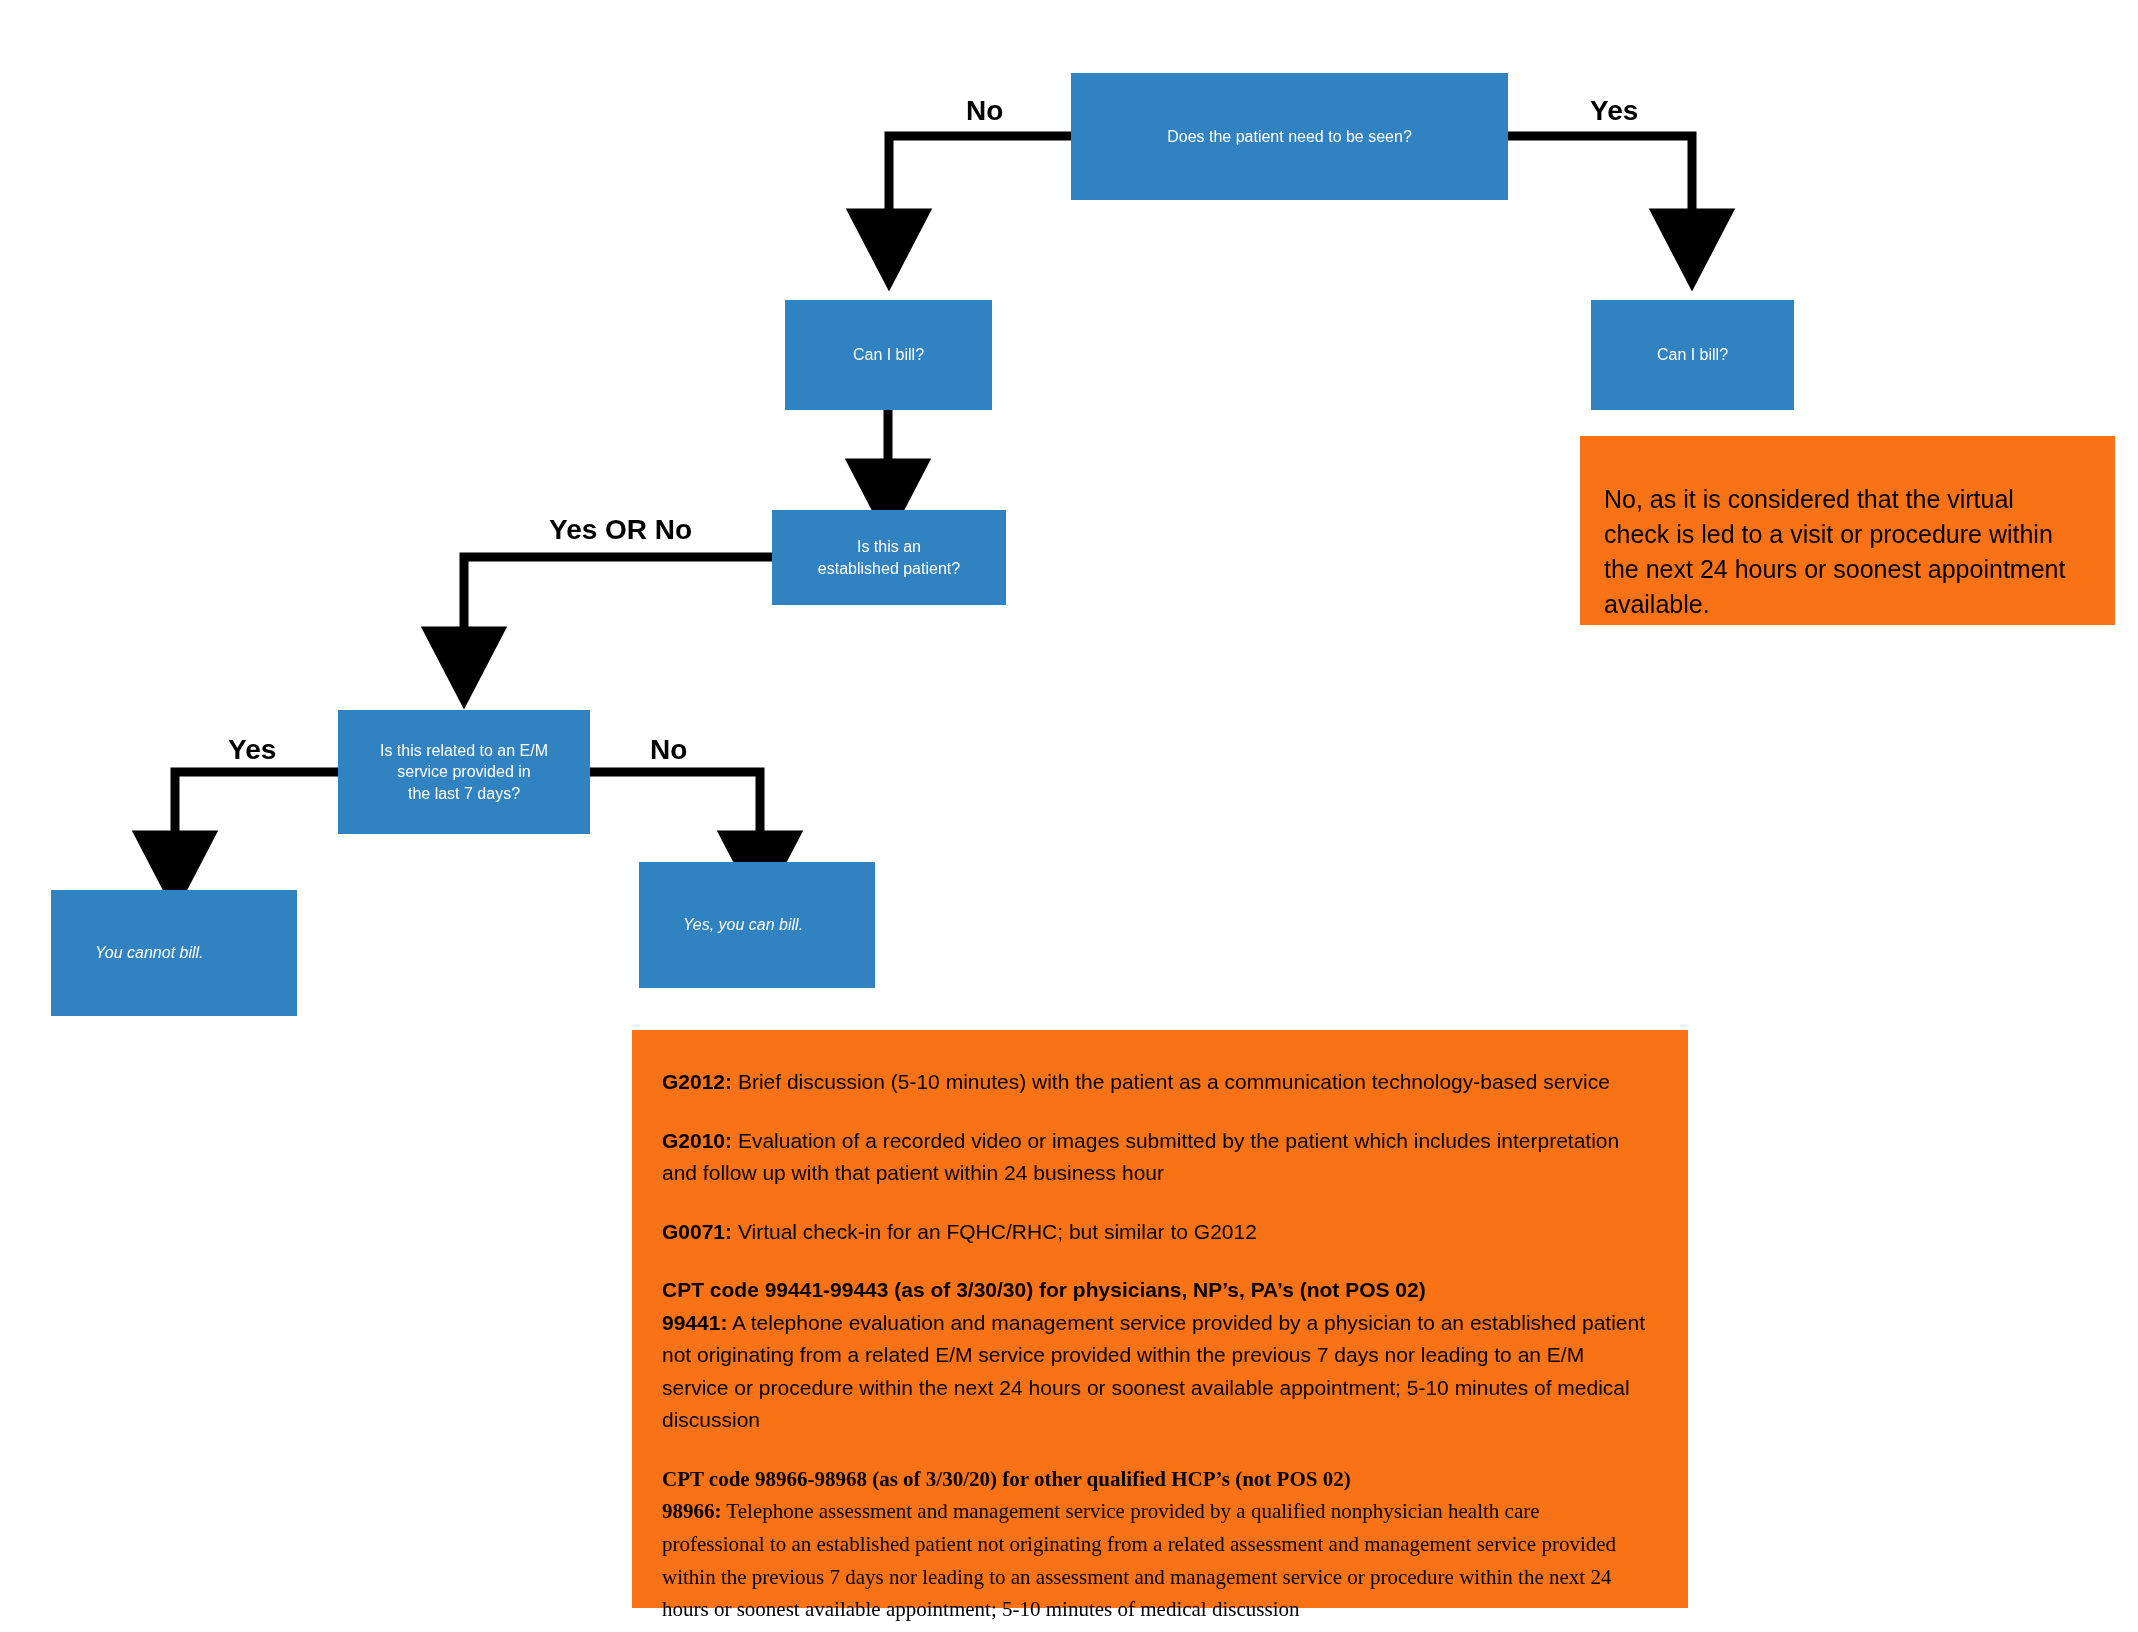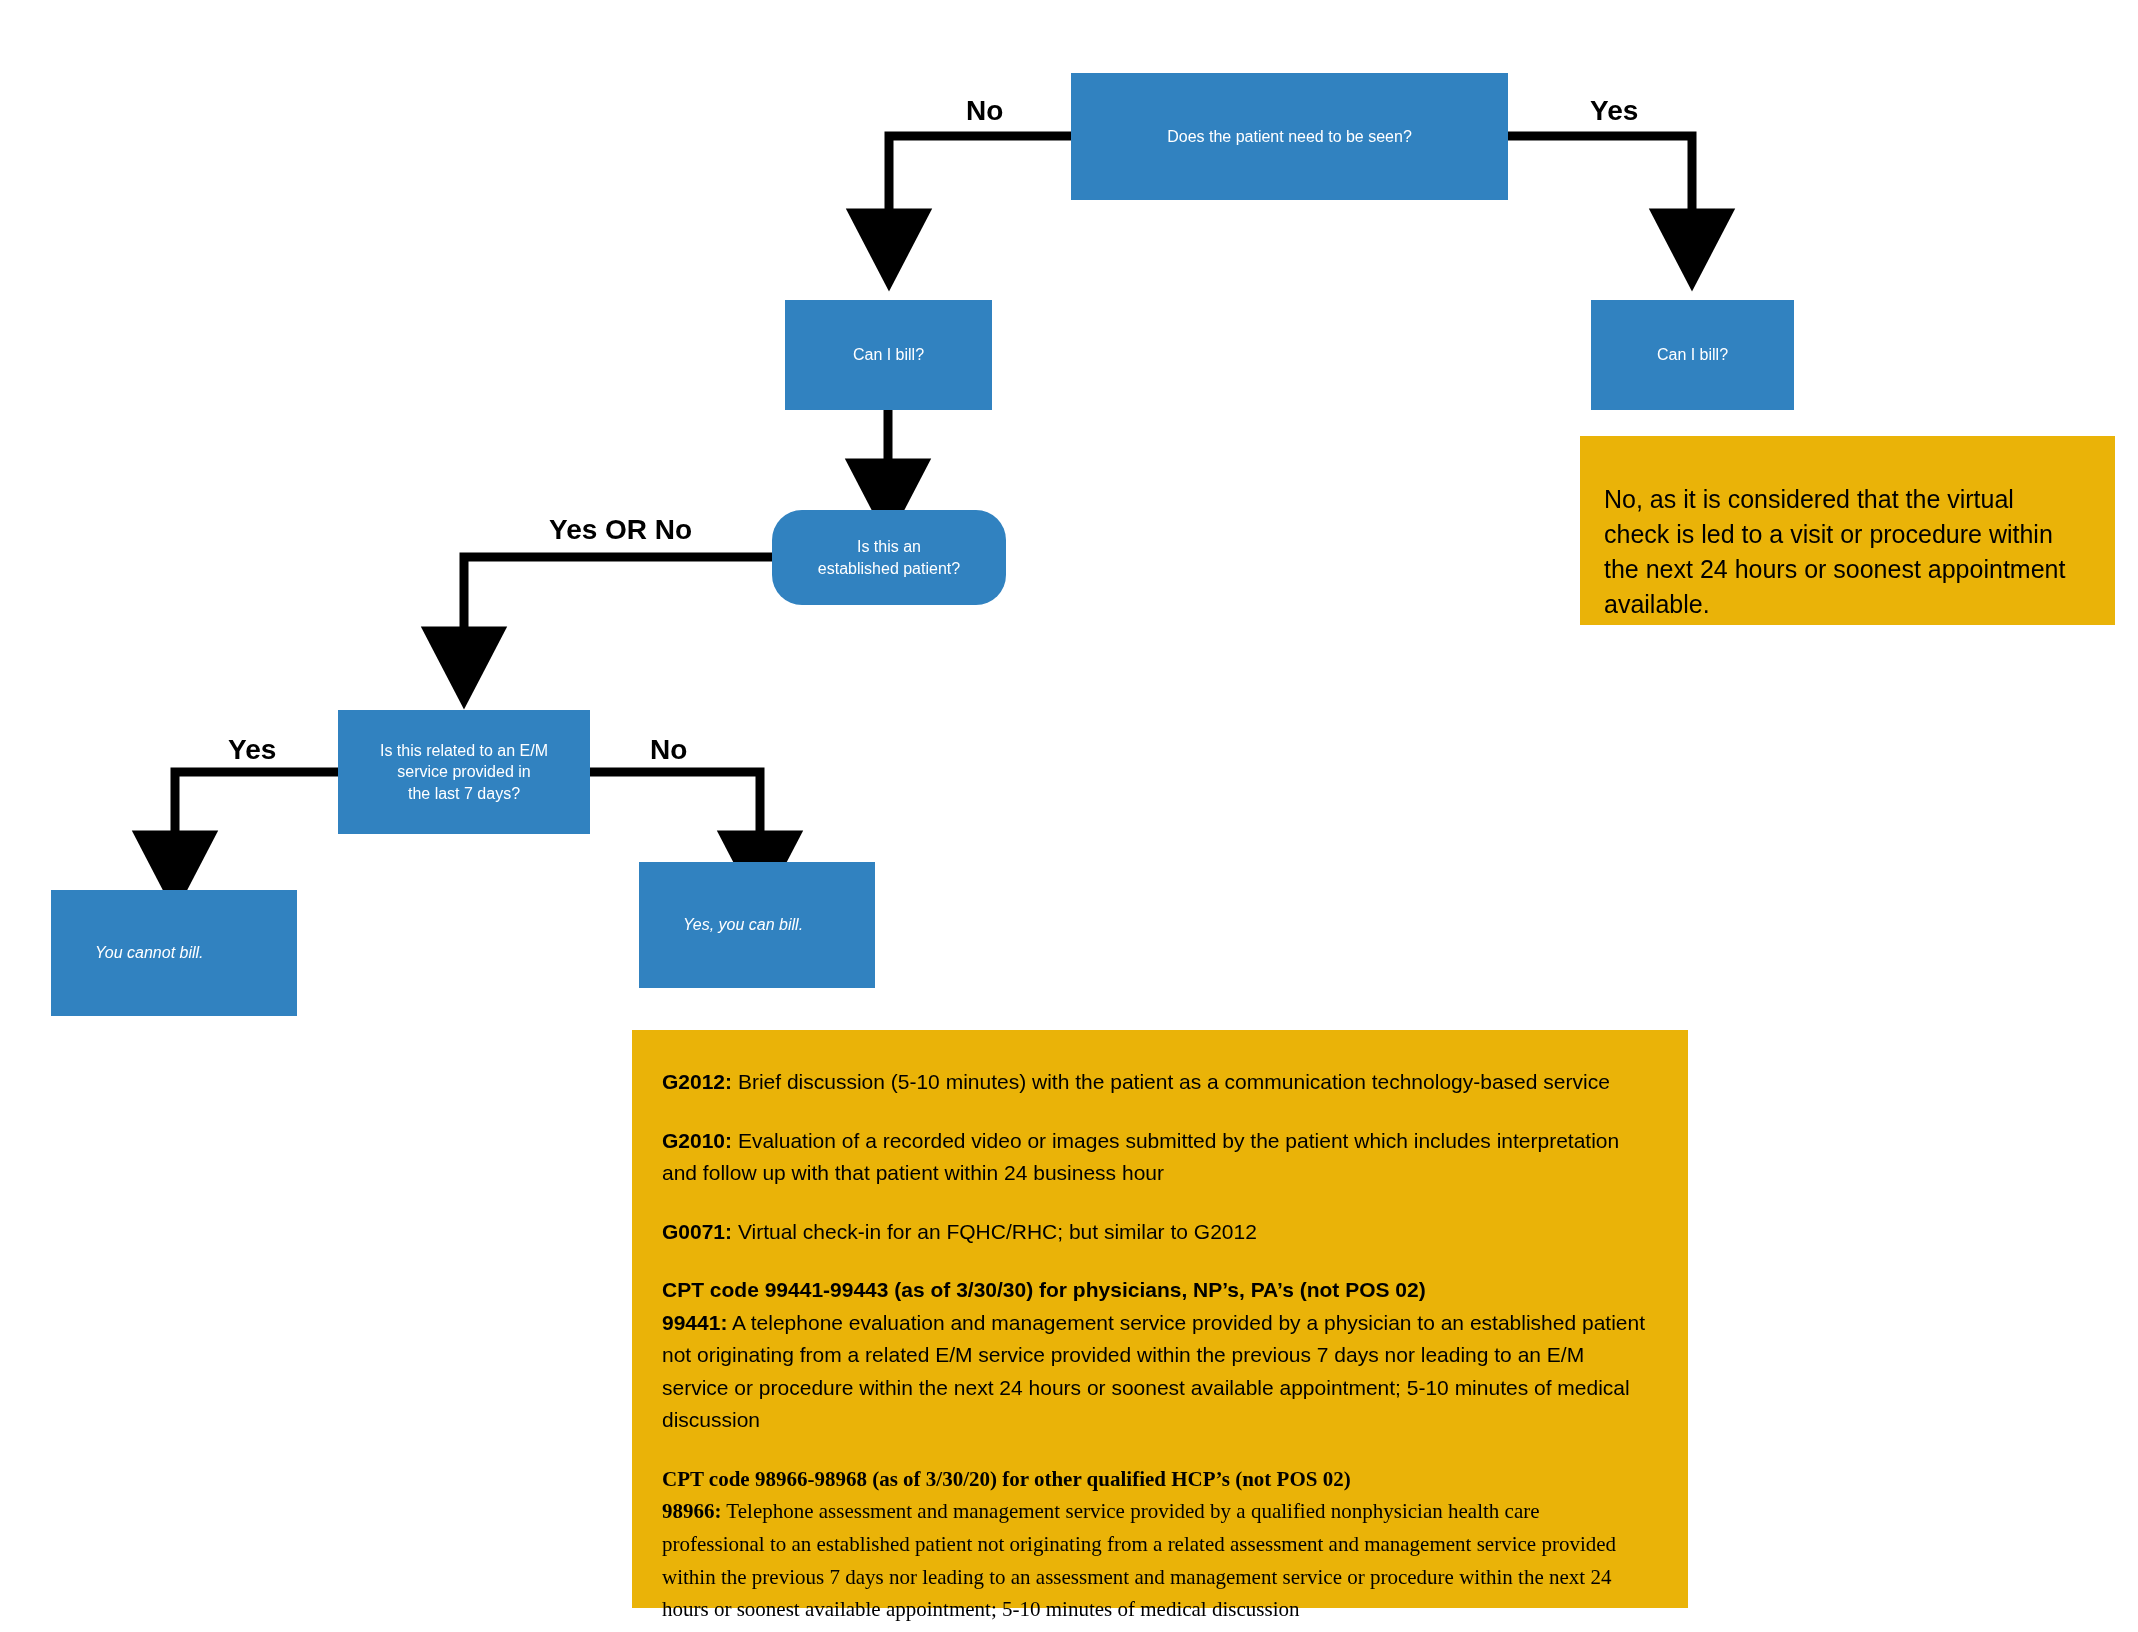--- a/index.html
+++ b/index.html
@@ -36,21 +36,21 @@
   }
   .node.left-text {
     justify-content: flex-start;
     text-align: left;
     padding-left: 44px;
   }
 
   
   .panel {
     position: absolute;
-    background: #eab308;
+    background: #f97316;
     box-sizing: border-box;
     color: #000000;
   }
   .panel-note {
     padding: 46px 30px 20px 24px;
     font-size: 25px;
     line-height: 1.40;
   }
   .panel-codes {
     padding: 36px 42px 30px 30px;
@@ -126,21 +126,21 @@
   </div>
 
   <div class="node" style="left:785px; top:300px; width:207px; height:110px;">
     <span>Can I bill?</span>
   </div>
 
   <div class="node" style="left:1591px; top:300px; width:203px; height:110px;">
     <span>Can I bill?</span>
   </div>
 
-  <div class="node" style="left:772px; top:510px; width:234px; height:95px;border-radius:30px;">
+  <div class="node" style="left:772px; top:510px; width:234px; height:95px;">
     <span>
       <span>Is this an</span><br>
       <span>established patient?</span>
     </span>
   </div>
 
   <div class="node" style="left:338px; top:710px; width:252px; height:124px;">
     <span>
       <span>Is this related to an E/M</span><br>
       <span>service provided in</span><br>

